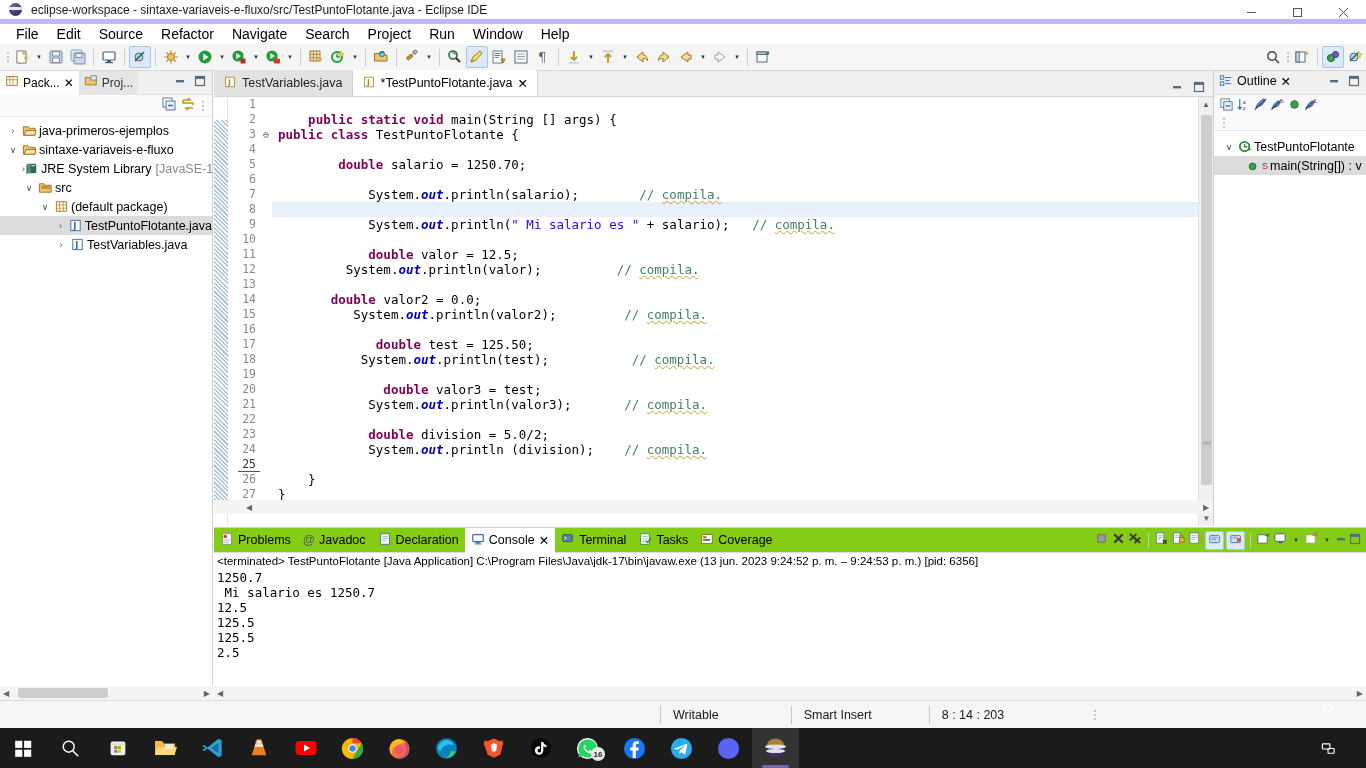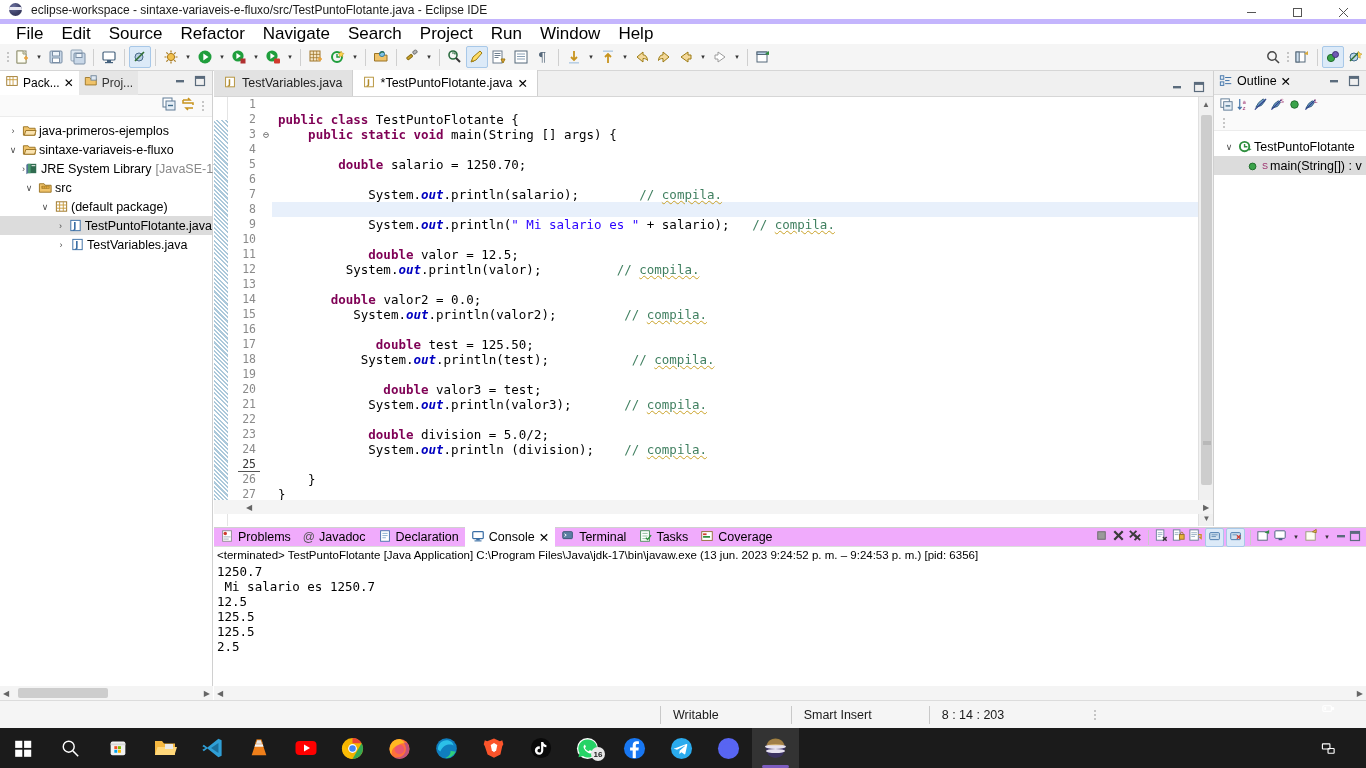--- a/index.html
+++ b/index.html
@@ -32,21 +32,21 @@
   .win-btns { position:absolute; right:0; top:0; height:24px; display:flex; }
   .win-btn { width:46px; height:24px; display:flex; align-items:center; justify-content:center;
              color:#555; font-size:11px;}
   .win-btn svg { display:block; }
 
   
   .menubar {
     position:absolute; top:24px; left:0; width:1366px; height:20px;
     background:#ffffff; display:flex; align-items:center; padding-left:7px;
   }
-  .menu-item { font-size:17px; color:#000; padding:2px 9px; cursor:default; white-space:nowrap;}
+  .menu-item { font-size:14px; color:#000; padding:2px 9px; cursor:default; white-space:nowrap;}
 
   
   .toolbar {
     position:absolute; top:44px; left:0; width:1366px; height:27px;
     background:#f5f5f5; border-bottom:1px solid #d6d6d6;
     display:flex; align-items:center; padding-left:4px;
   }
   .tbtn { width:22px;height:22px;display:flex;align-items:center;justify-content:center;
           border:1px solid transparent; border-radius:2px;}
   .tbtn.active{ background:#dceaf8; border:1px solid #a8c8e8;}
@@ -129,21 +129,21 @@
                 background:#fafafa;}
   .out-toolrow2{ height:15px; display:flex; align-items:center; padding-left:6px; background:#fafafa;
                  border-bottom:1px solid #ececec;}
   .out-row{ display:flex; align-items:center; height:19px; padding-left:4px; font-size:12.5px;
             white-space:nowrap;}
   .out-row.sel{ background:#dcdcdc;}
 
   
   .console{ position:absolute; left:214px; top:527px; width:1152px; height:173px; background:#fff;
             border-top:1px solid #d0d0d0;}
-  .con-tabrow{ height:19px; display:flex; align-items:center; background:#f0abfc;
+  .con-tabrow{ height:25px; display:flex; align-items:center; background:#84cc16;
                border-bottom:1px solid #dcdcdc;}
   .con-tab{ display:flex; align-items:center; gap:4px; height:25px; padding:0 6px; font-size:12.5px;}
   .con-tab.sel{ background:#fff;}
   .con-tools{ margin-left:auto; display:flex; align-items:center; gap:2px; padding-right:5px;}
   .con-head{ height:17px; font-size:11.5px; color:#000; padding-left:3px; white-space:nowrap;
              font-family:"Liberation Sans", sans-serif; line-height:17px;}
   .con-out{ font-family:"DejaVu Sans Mono", monospace; font-size:12.5px; color:#000;
             padding-left:3px;}
   .con-out div{ height:15px; line-height:15px; white-space:pre;}
   .con-hscroll{ position:absolute; left:0; bottom:0; width:1152px; height:14px; background:#f4f4f4;}
@@ -674,22 +674,22 @@
           <div class="fl"></div>
           <div class="fl"></div>
           <div class="fl"></div>
           <div class="fl"></div>
           <div class="fl"></div>
           <div class="fl"></div>
           <div class="fl"></div>
         </div>
       <div class="code" id="code">
           <div class="cl">&nbsp;</div>
+          <div class="cl"><span>    </span><span class="kw">public static void </span><span>main(String [] args) {</span></div>
           <div class="cl"><span class="kw">public class </span><span>TestPuntoFlotante {</span></div>
-          <div class="cl"><span>    </span><span class="kw">public static void </span><span>main(String [] args) {</span></div>
           <div class="cl">&nbsp;</div>
           <div class="cl"><span>        </span><span class="kw">double </span><span>salario = 1250.70;</span></div>
           <div class="cl">&nbsp;</div>
           <div class="cl"><span>            System.</span><span class="fld">out</span><span>.println(salario);        </span><span class="cmt">// </span><span class="cmt spell">compila.</span></div>
           <div class="cl hl">&nbsp;</div>
           <div class="cl"><span>            System.</span><span class="fld">out</span><span>.println(</span><span class="str">" Mi salario es "</span><span> + salario);   </span><span class="cmt">// </span><span class="cmt spell">compila.</span></div>
           <div class="cl">&nbsp;</div>
           <div class="cl"><span>            </span><span class="kw">double </span><span>valor = 12.5;</span></div>
           <div class="cl"><span>         System.</span><span class="fld">out</span><span>.println(valor);          </span><span class="cmt">// </span><span class="cmt spell">compila.</span></div>
           <div class="cl">&nbsp;</div>

